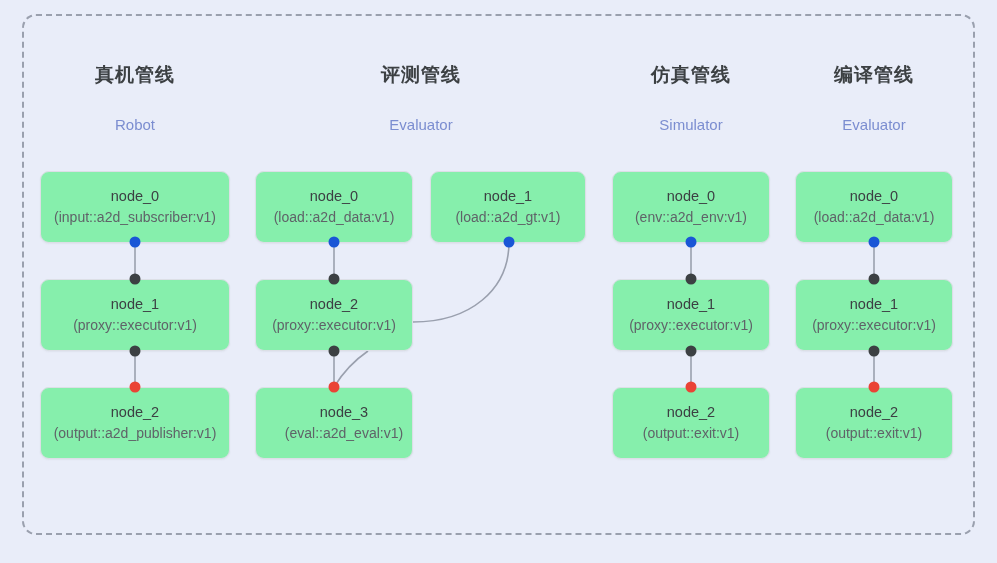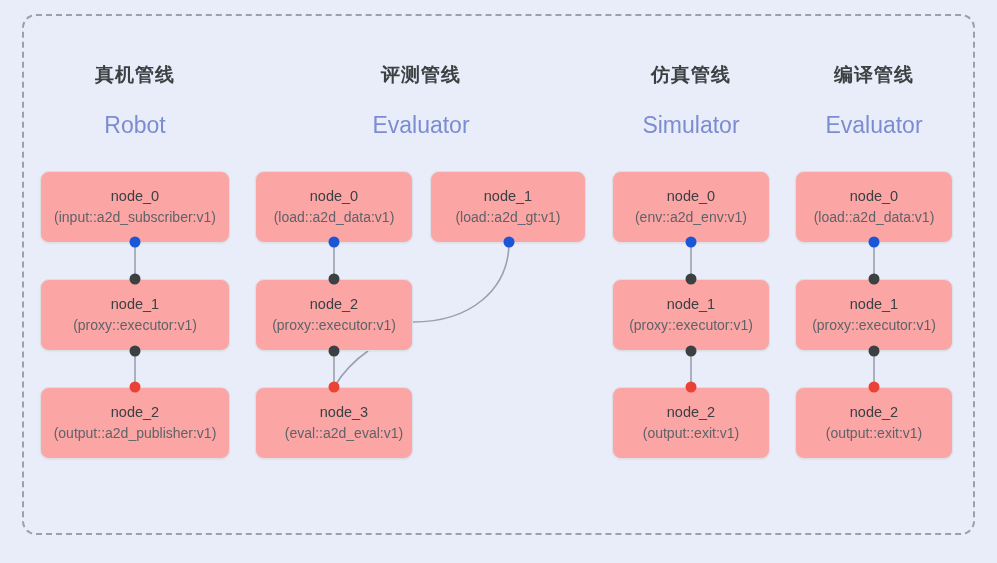--- a/index.html
+++ b/index.html
@@ -51,31 +51,31 @@
     white-space: nowrap;
   }
   .col-title-cn {
     font-size: 19px;
     font-weight: bold;
     color: #3c4043;
     letter-spacing: 1px;
     line-height: 26px;
   }
   .col-title-en {
-    font-size: 23px;
+    font-size: 15px;
     color: #7b8dd0;
     line-height: 26px;
     margin-top: 24px;
   }
 
   
   .node {
     position: absolute;
     box-sizing: border-box;
-    background: #fca5a5;
+    background: #86efac;
     border: 1px solid #dcdfe6;
     border-radius: 9px;
     box-shadow: 0 1px 2px rgba(60,64,67,0.06);
     display: flex;
     flex-direction: column;
     align-items: center;
     justify-content: center;
     height: 72px;
   }
   .node-name {

